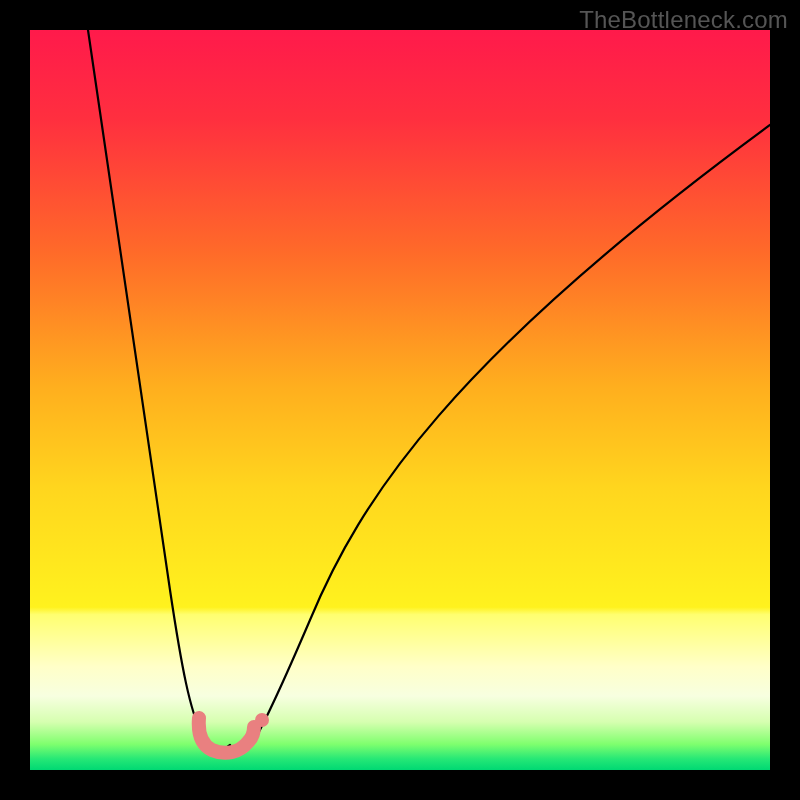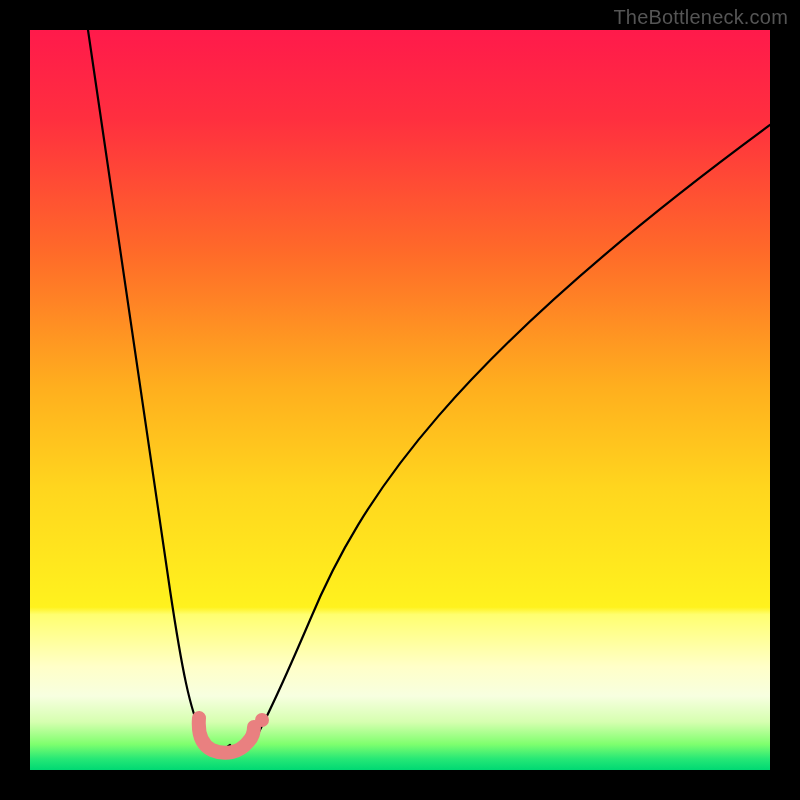--- a/index.html
+++ b/index.html
@@ -23,21 +23,21 @@
     top: 30px;
     width: 740px;
     height: 740px;
     overflow: hidden;
   }
   .watermark {
     position: absolute;
     top: 6px;
     right: 12px;
     color: #555;
-    font-size: 20px;
+    font-size: 24px;
     font-weight: 500;
     letter-spacing: 0.2px;
     user-select: none;
   }
   svg { display: block; }
 </style>
 </head>
 <body>
 
 <div class="frame">

